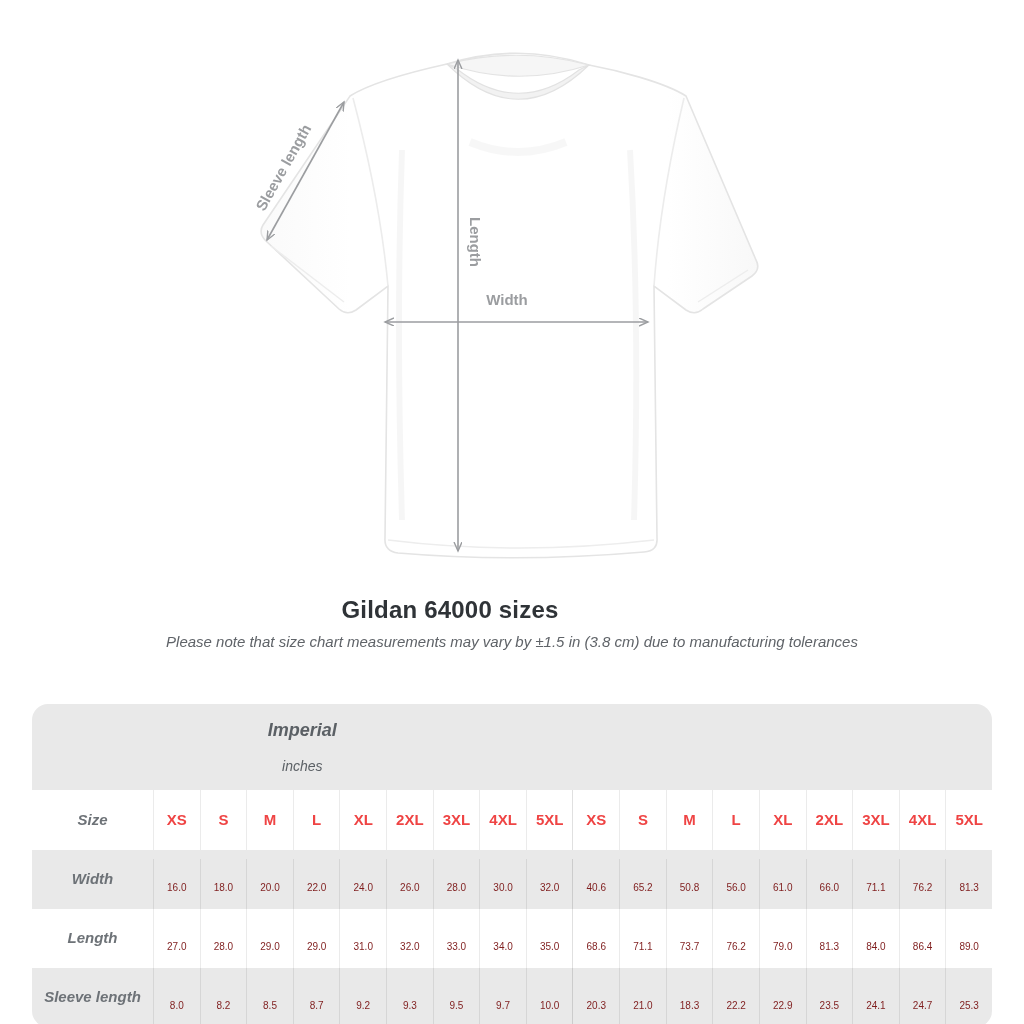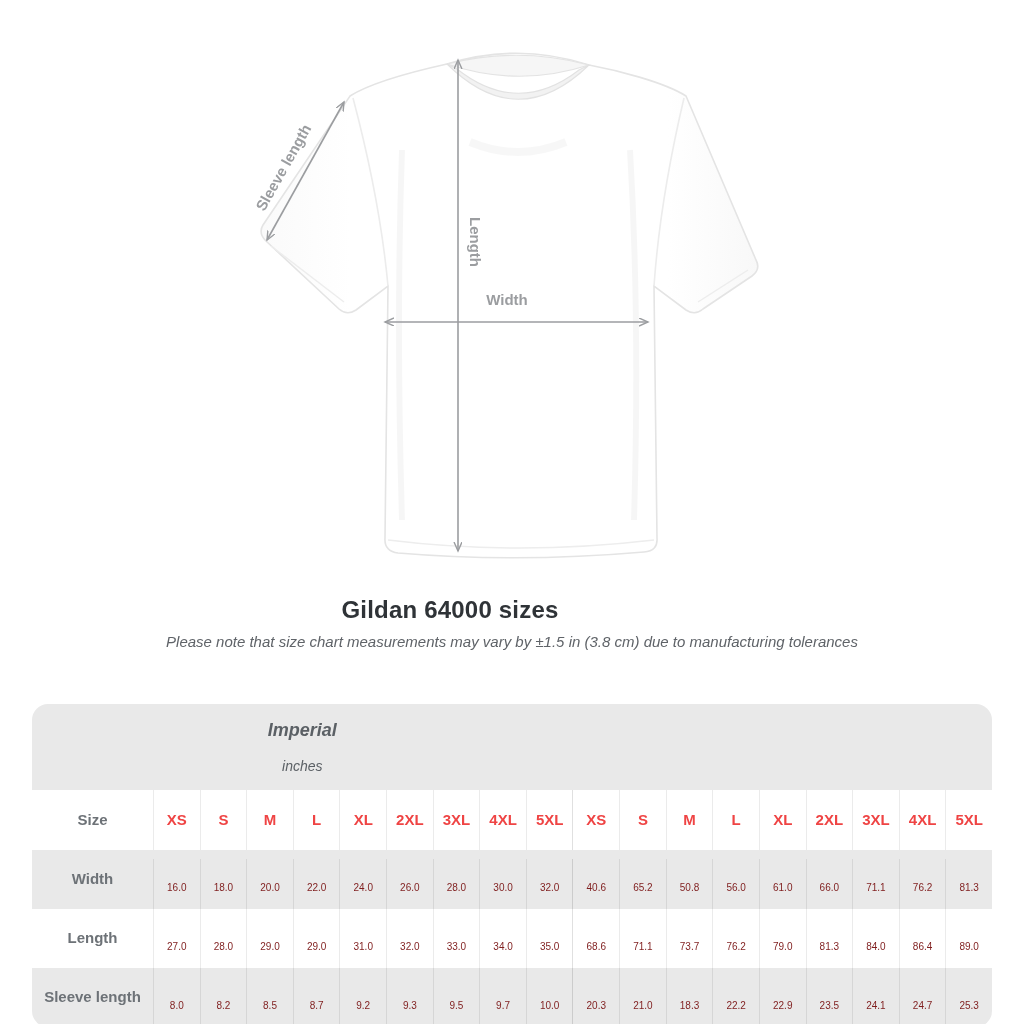--- a/index.html
+++ b/index.html
@@ -22,21 +22,21 @@
   .data-row{height:59px;}
   .stripe{background:#e9e9e9;}
   .cell{display:flex;align-items:center;justify-content:center;height:100%;
         flex-direction:column;line-height:1.25;}
   .head-row .cell,.data-row .cell{border-left:1px solid rgba(0,0,0,0.08);}
   .head-row .label-cell,.data-row .label-cell{border-left:none;}
   .group-sep{border-left:1px solid rgba(0,0,0,0.12) !important;}
   .unit-cell{border-left:none;}
   .unit-name{font-size:18px;font-weight:bold;font-style:italic;color:#5b6065;}
   .unit-sub{font-size:14px;font-style:italic;color:#5b6065;margin-top:16px;}
-  .label-cell{font-size:15px;font-weight:bold;color:#6d7277;}
+  .label-cell{font-size:15px;font-weight:bold;color:#6d7277;font-style:italic;}
   .col-head{font-size:15px;font-weight:bold;color:#ef4444;}
   .val{font-size:10px;color:#7f1d1d;margin-top:9px;}
 </style>
 </head>
 <body>
 
 <div class="page">
 
   <div class="figure">
     <svg width="1024" height="580" viewBox="0 0 1024 580" xmlns="http://www.w3.org/2000/svg">

